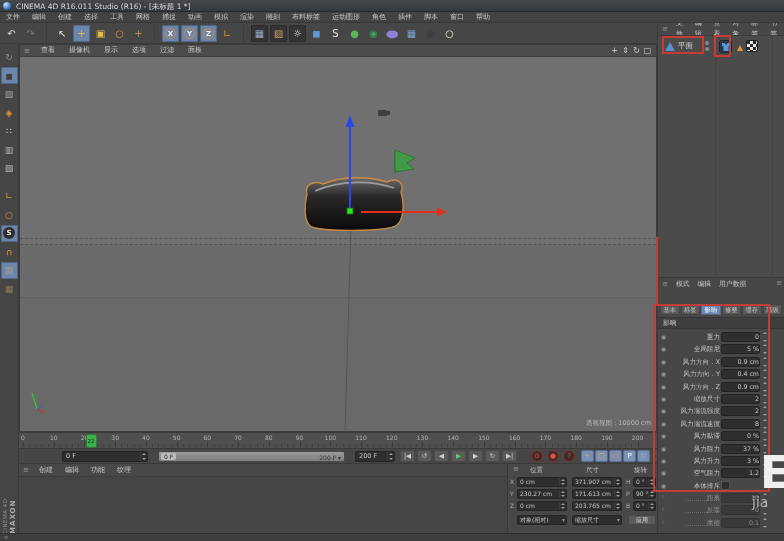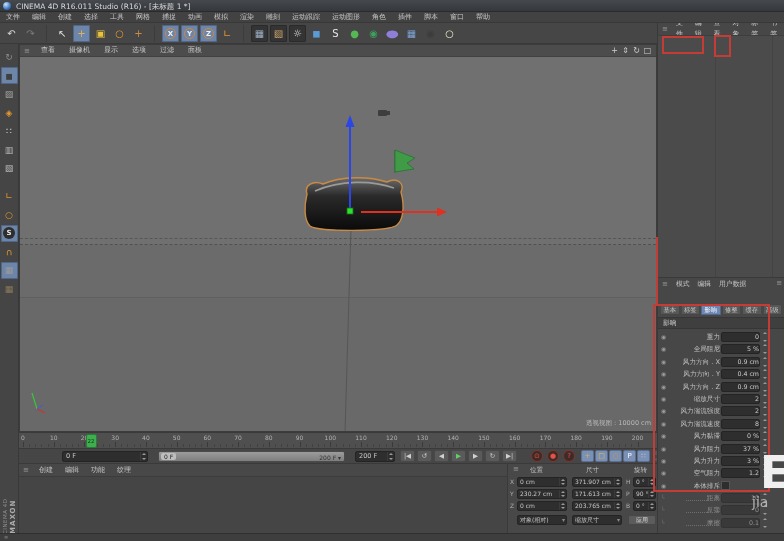--- a/index.html
+++ b/index.html
@@ -149,21 +149,21 @@
       <div class="mi">编辑</div>
       <div class="mi">创建</div>
       <div class="mi">选择</div>
       <div class="mi">工具</div>
       <div class="mi">网格</div>
       <div class="mi">捕捉</div>
       <div class="mi">动画</div>
       <div class="mi">模拟</div>
       <div class="mi">渲染</div>
       <div class="mi">雕刻</div>
-      <div class="mi">运动跟踪</div>
+      <div class="mi">布料标签</div>
       <div class="mi">运动图形</div>
       <div class="mi">角色</div>
       <div class="mi">插件</div>
       <div class="mi">脚本</div>
       <div class="mi">窗口</div>
       <div class="mi">帮助</div>
     </div>
 
   <div class="abs toolbar">
       <div class="tbico">
@@ -547,20 +547,31 @@
           <div class="mi">编辑</div>
           <div class="mi">查看</div>
           <div class="mi">对象</div>
           <div class="mi">标签</div>
           <div class="mi">书签</div>
         </span>
     </div>
     <div class="abs omlist">
       <div class="omdiv" style="left:57px;"></div>
       <div class="omdiv" style="left:114px;"></div>
+      <div class="objrow">
+        <div class="objtri"></div>
+        <div class="objname">平面</div>
+        <div class="visdot" style="left:47px;top:3px;"></div>
+        <div class="visdot" style="left:47px;top:9px;"></div>
+        <div class="tagcloth">
+            <div class="shirt"></div>
+          </div>
+        <div class="tagtri"></div>
+        <div class="tagchecker"></div>
+      </div>
     </div>
 
     <div class="abs attrs">
       <div class="amheader">
         <span class="panelicon">≡</span>
         <span style="display:flex;">
             <div class="mi">模式</div>
             <div class="mi">编辑</div>
             <div class="mi">用户数据</div>
           </span>

